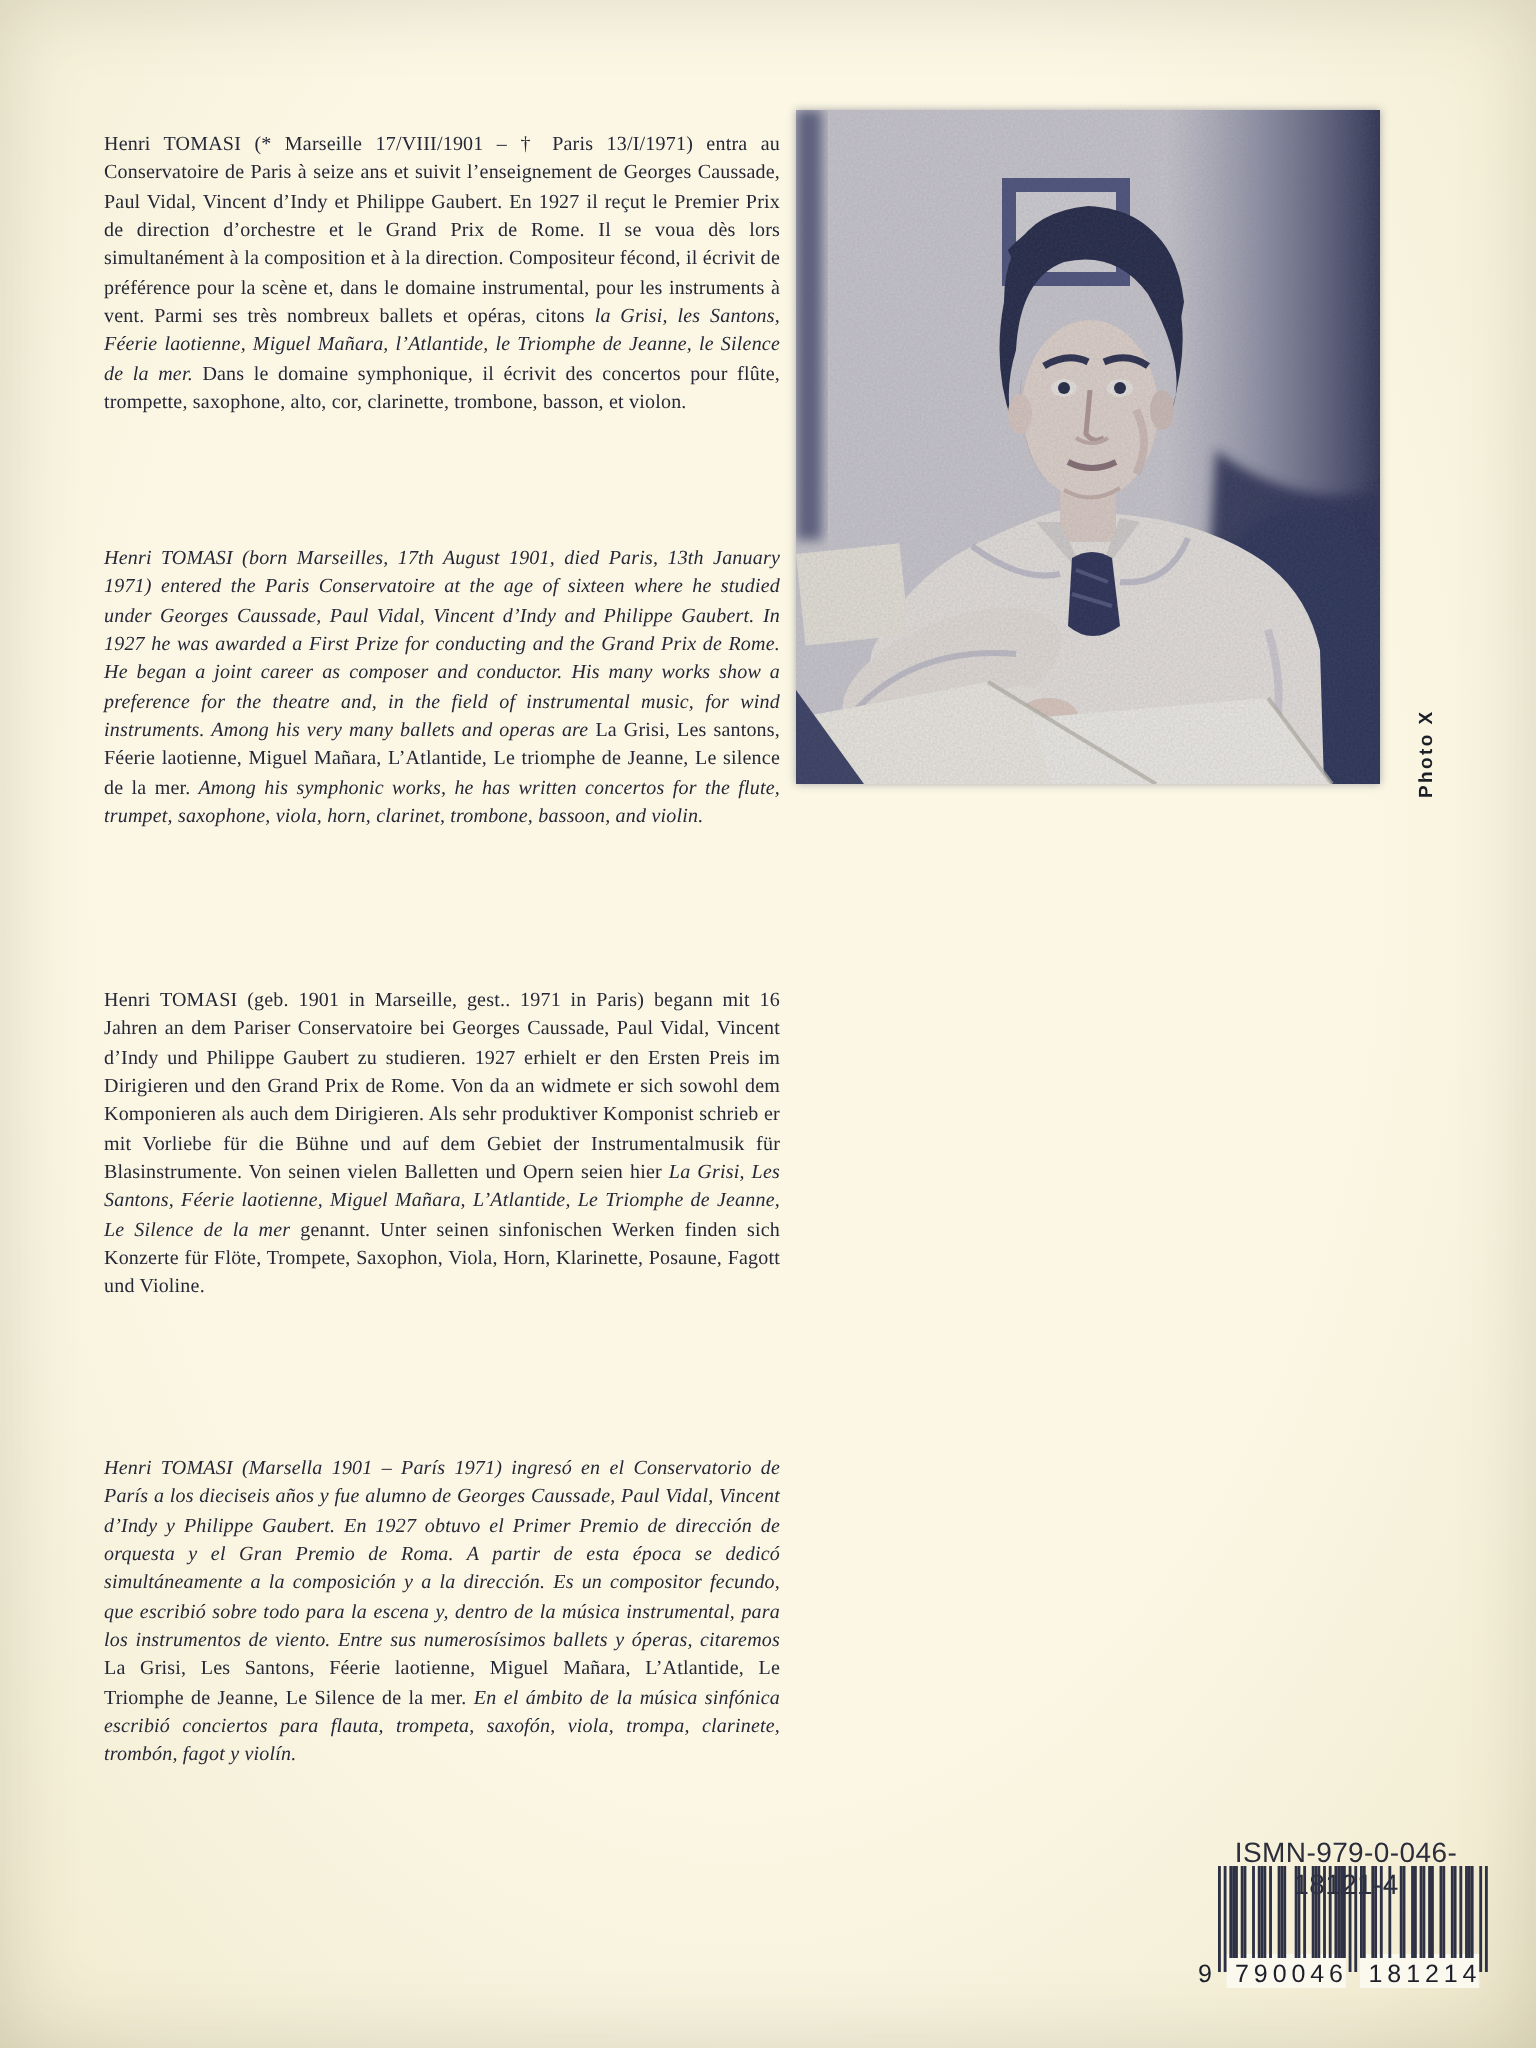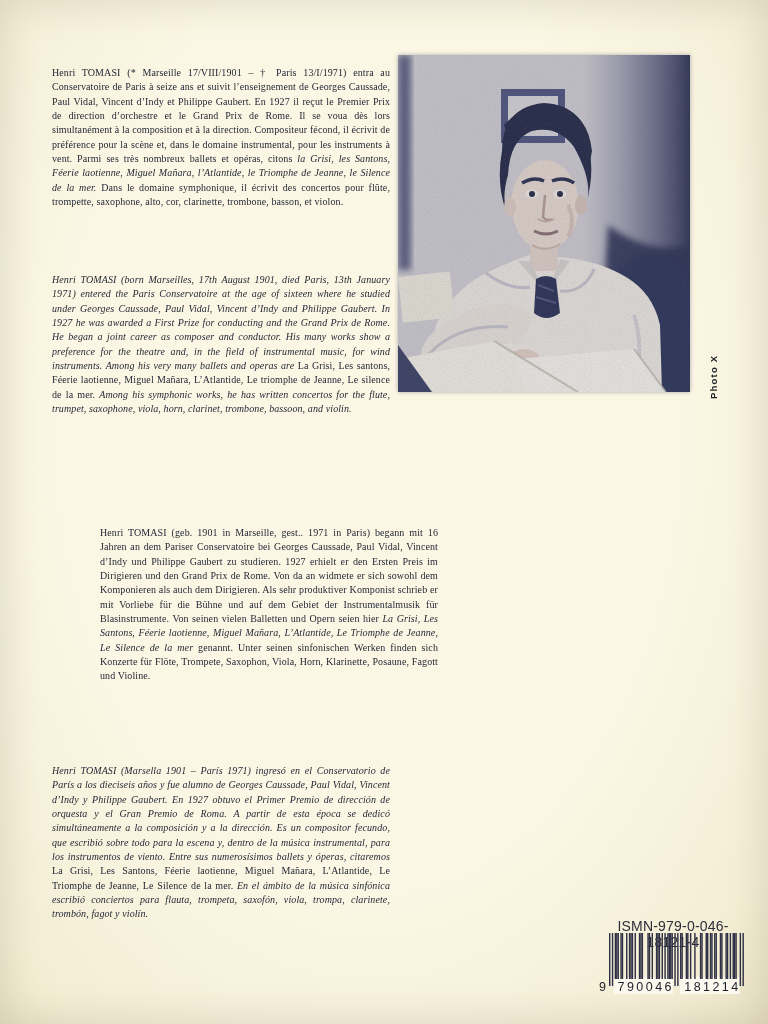--- a/index.html
+++ b/index.html
@@ -11,22 +11,22 @@
   }
   .para{
     position:absolute;left:52px;width:338px;
     font-size:10px;line-height:14.35px;color:#262837;
     text-align:justify;letter-spacing:.1px;
   }
   .seg-it{font-style:italic;}
   .seg-rm{font-style:normal;}
   #para-fr{top:56px;}
   #para-en{top:263px;}
-  #para-de{top:516px;margin-left:48px;}
-  #para-es{top:754px;}
+  #para-de{top:484px;}
+  #para-es{top:718px;}
   .photo{
     position:absolute;left:398px;top:55px;width:292px;height:337px;
     box-shadow:0 0 4px rgba(70,70,100,.45);
     background:#c9c8cf;overflow:hidden;
   }
   .photo svg{display:block;}
   .photo-caption{
     position:absolute;left:708px;top:399px;width:70px;height:14px;
     transform:rotate(-90deg);transform-origin:top left;
     font-family:"Liberation Sans", sans-serif;font-weight:bold;

